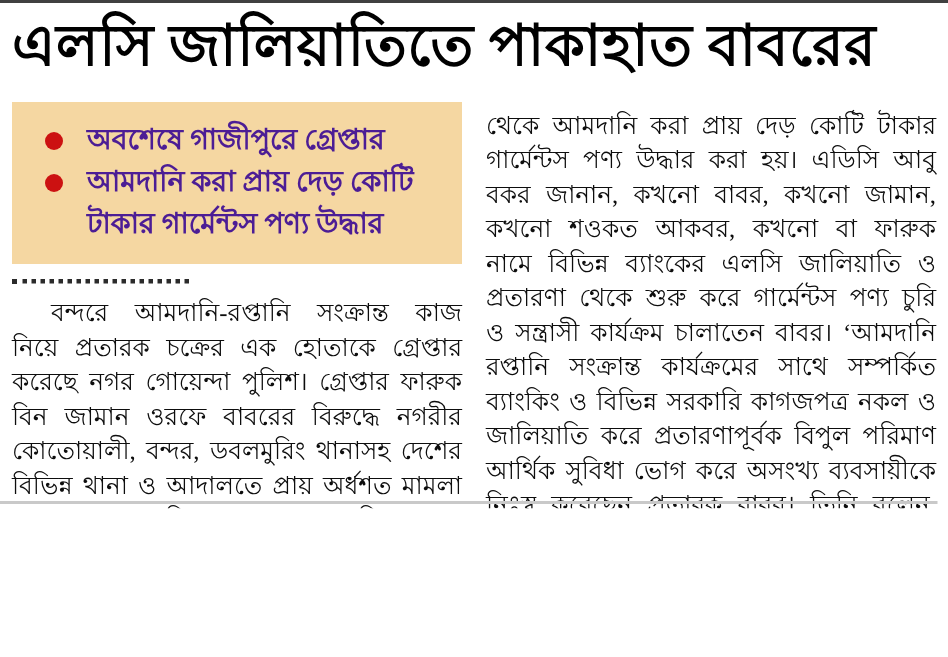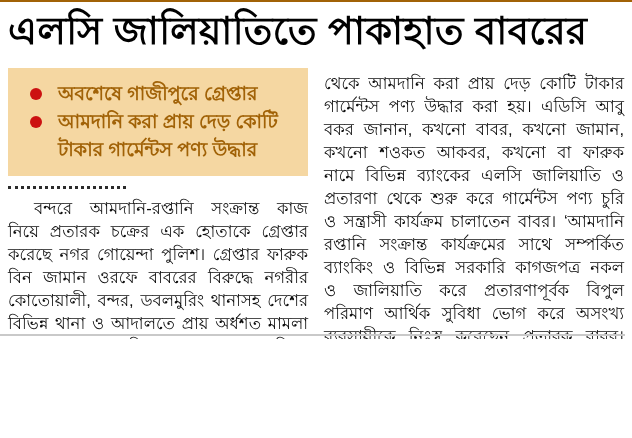--- a/index.html
+++ b/index.html
@@ -2,22 +2,22 @@
 <html lang="bn"><head>
 <meta charset="utf-8">
 <style>
   * { margin: 0; padding: 0; box-sizing: border-box; }
   html, body { background: #ffffff; }
   .page {
     position: relative;
     width: 632px;
     height: 339px;
     background: #ffffff;
-    border-top: 2px solid #a16207;
-    font-family: Liberation Sans, sans-serif;
+    border-top: 2px solid #404040;
+    font-family: Liberation Serif, serif;
     color: #111;
     overflow: hidden;
   }
   .headline {
     padding: 6px 8px 4px 8px;
     font-size: 38px;
     line-height: 1.25;
     font-weight: 700;
     color: #000;
     letter-spacing: 0.5px;
@@ -33,21 +33,21 @@
     background: #f5d7a2;
     padding: 12px 10px 12px 14px;
     margin: 4px 0 10px 0;
   }
   .highlight-item {
     display: flex;
     align-items: flex-start;
     font-weight: 700;
     font-size: 19px;
     line-height: 28px;
-    color: #a16207;
+    color: #4c1d95;
   }
   .bullet-dot {
     flex: 0 0 auto;
     width: 12px;
     height: 12px;
     border-radius: 50%;
     background: #cc1111;
     margin: 8px 16px 0 8px;
   }
   .byline-row {

